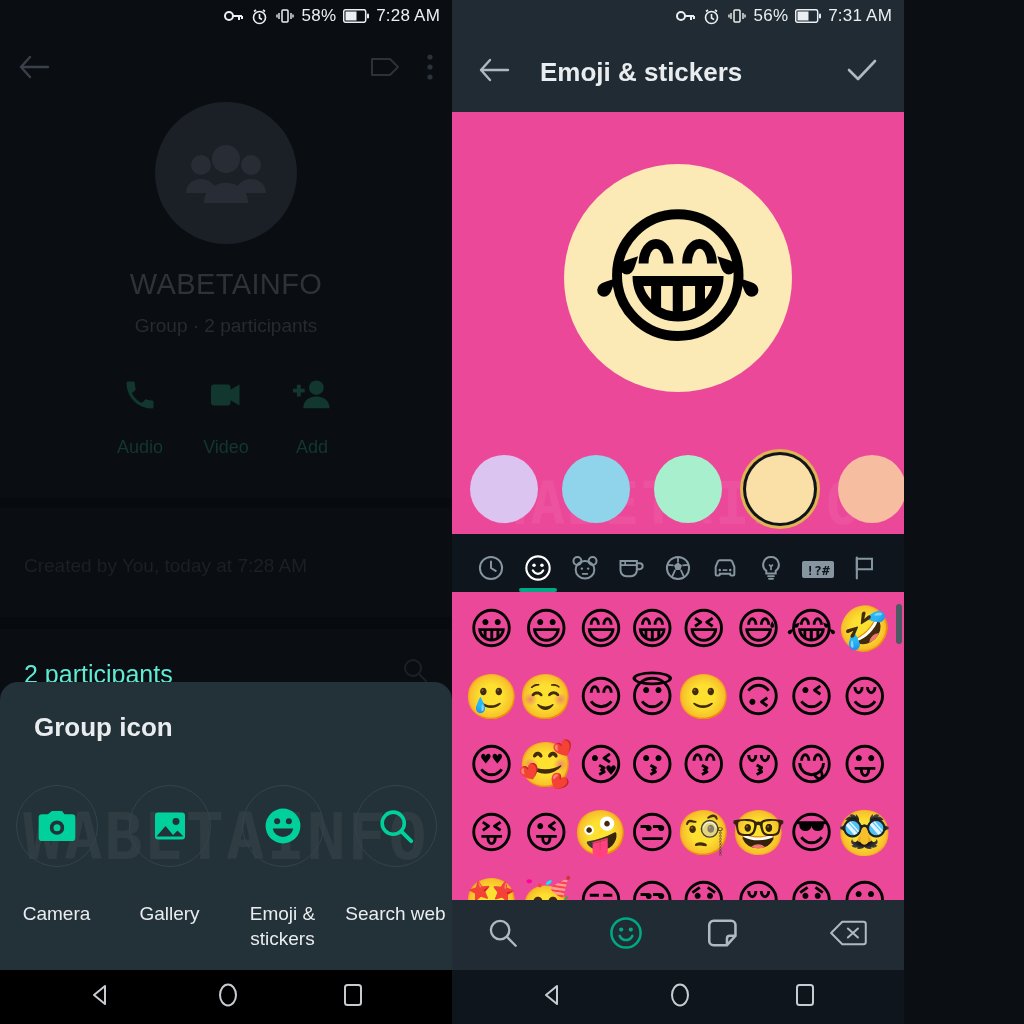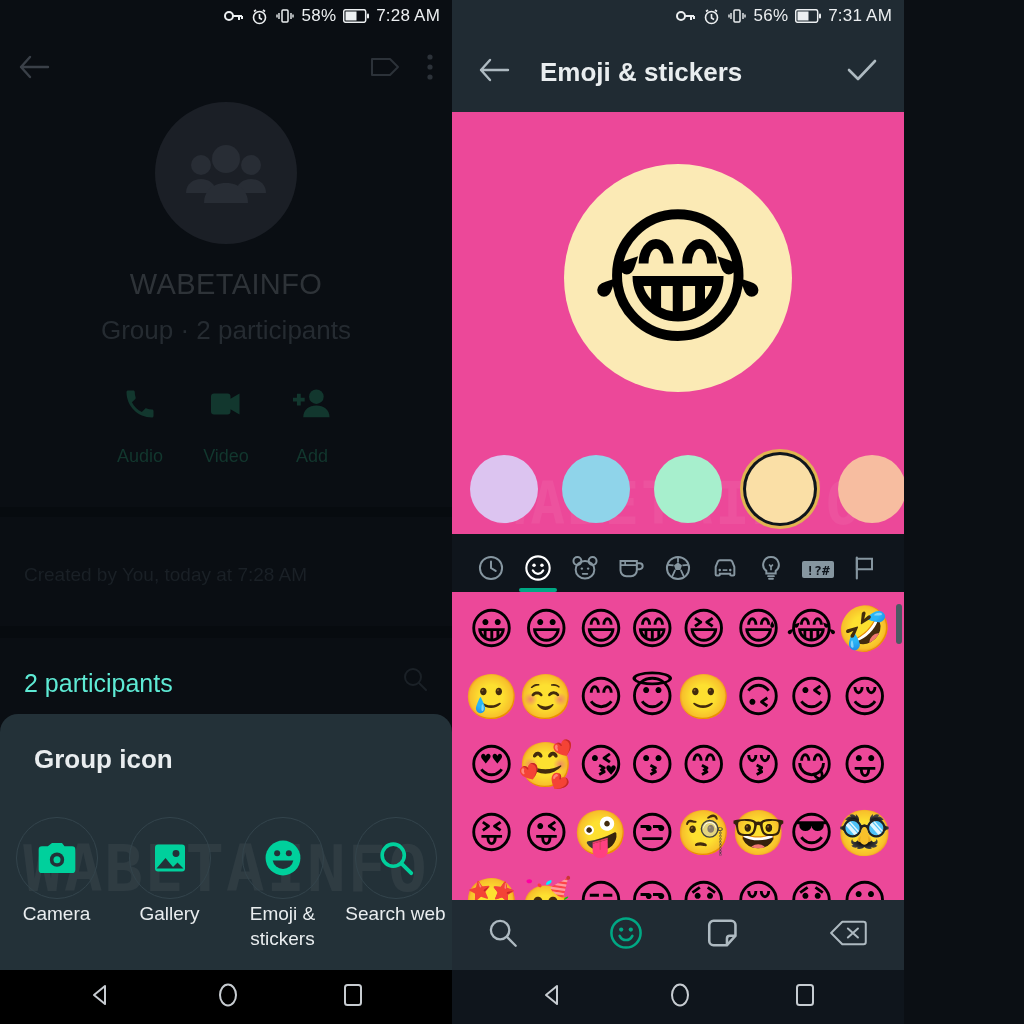--- a/index.html
+++ b/index.html
@@ -29,21 +29,21 @@
   .l-appbar .right { display: flex; align-items: center; gap: 26px; }
   .avatar-wrap { display: flex; justify-content: center; margin-top: -4px; }
   .avatar {
     width: 142px; height: 142px; border-radius: 50%;
     background: #1b1f26; display: flex; align-items: center; justify-content: center;
   }
   .gname {
     text-align: center; color: #2e3338; font-size: 29px; margin-top: 24px;
     letter-spacing: .4px;
   }
-  .gsub { text-align: center; color: #252b31; font-size: 26px; margin-top: 14px; }
+  .gsub { text-align: center; color: #252b31; font-size: 19px; margin-top: 14px; }
   .actions { display: flex; justify-content: center; margin-top: 40px; }
   .action { width: 86px; text-align: center; }
   .action .lbl { color: #12372e; font-size: 18px; margin-top: 20px; }
   .l-sep { height: 10px; background: #070b0f; margin-top: 40px; }
   .card { padding: 26px 24px 18px; }
   .card .desc { color: #0c3a31; font-size: 21px; }
   .card .created { color: #1a2026; font-size: 19px; margin-top: 21px; }
   .l-sep2 { height: 12px; background: #070b0f; margin-top: 22px; }
   .participants {
     display: flex; align-items: flex-end; justify-content: space-between;
@@ -58,21 +58,21 @@
   }
   .sheet-title { color: #e9edef; font-size: 26px; font-weight: bold; padding: 0 34px; }
   .sheet-grid {
     display: flex; justify-content: space-around; margin-top: 42px; position: relative; z-index: 2;
   }
   .sheet-item { width: 108px; text-align: center; }
   .sheet-circle {
     width: 82px; height: 82px; border-radius: 50%; margin: 0 auto;
     border: 1px solid #33444c; display: flex; align-items: center; justify-content: center;
   }
-  .sheet-label { color: #e9edef; font-size: 19px; margin-top: 2px; line-height: 1.35; }
+  .sheet-label { color: #e9edef; font-size: 19px; margin-top: 34px; line-height: 1.35; }
   .watermark {
     position: absolute; left: 0; right: 0; top: 118px;
     text-align: center; font-size: 64px; font-weight: bold; letter-spacing: 2px;
     color: rgba(255,255,255,0.055); z-index: 1; pointer-events: none;
     font-family: "DejaVu Sans Mono", monospace;
   }
   .wm-right {
     position: absolute; left: 0; right: 0; top: 470px;
     text-align: center; font-size: 58px; font-weight: bold; letter-spacing: 2px;
     color: rgba(255,255,255,0.055); z-index: 3; pointer-events: none;

